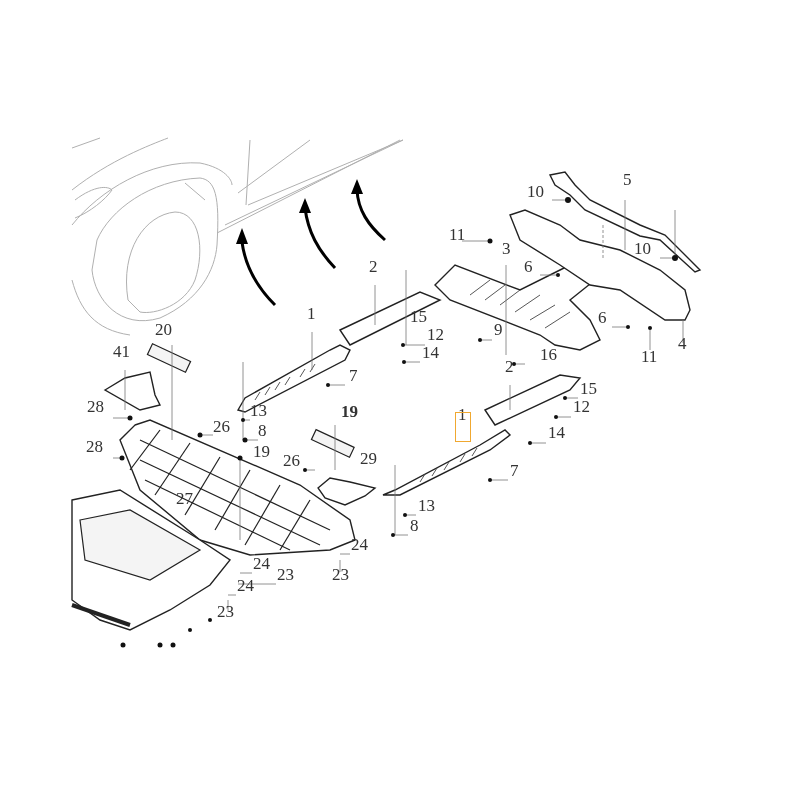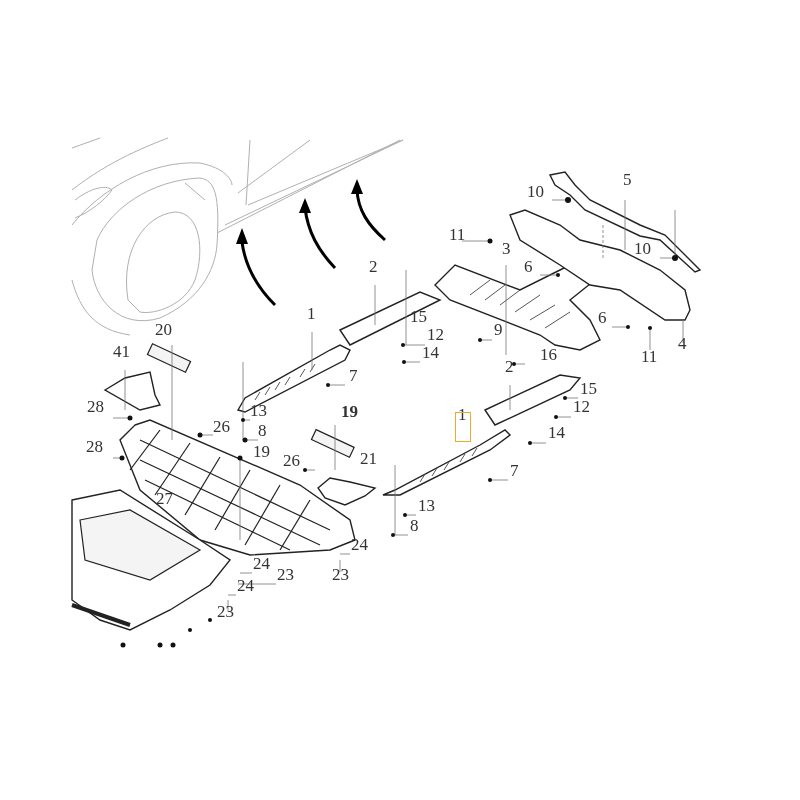--- a/index.html
+++ b/index.html
@@ -197,24 +197,24 @@
 </svg>
 
 <div id="callouts">
     <span class="callout" style="left: 155px; top: 321px; font-family: Liberation Serif, serif;">20</span>
     <span class="callout" style="left: 113px; top: 343px;">41</span>
     <span class="callout" style="left: 87px; top: 398px;">28</span>
     <span class="callout" style="left: 86px; top: 438px;">28</span>
     <span class="callout" style="left: 213px; top: 418px;">26</span>
     <span class="callout" style="left: 258px; top: 422px;">8</span>
     <span class="callout" style="left: 253px; top: 443px;">19</span>
-    <span class="callout" style="left: 156px; top: 490px;">27</span>
+    <span class="callout" style="left: 176px; top: 490px;">27</span>
     <span class="callout" style="left: 341px; top: 403px; font-weight: bold;">19</span>
     <span class="callout" style="left: 283px; top: 452px;">26</span>
-    <span class="callout" style="left: 360px; top: 450px;">21</span>
+    <span class="callout" style="left: 360px; top: 450px;">29</span>
     <span class="callout" style="left: 351px; top: 536px;">24</span>
     <span class="callout" style="left: 332px; top: 566px;">23</span>
     <span class="callout" style="left: 253px; top: 555px;">24</span>
     <span class="callout" style="left: 277px; top: 566px;">23</span>
     <span class="callout" style="left: 237px; top: 577px;">24</span>
     <span class="callout" style="left: 217px; top: 603px;">23</span>
     <span class="callout" style="left: 250px; top: 402px;">13</span>
     <span class="callout" style="left: 307px; top: 305px;">1</span>
     <span class="callout" style="left: 369px; top: 258px;">2</span>
     <span class="callout" style="left: 349px; top: 367px;">7</span>

